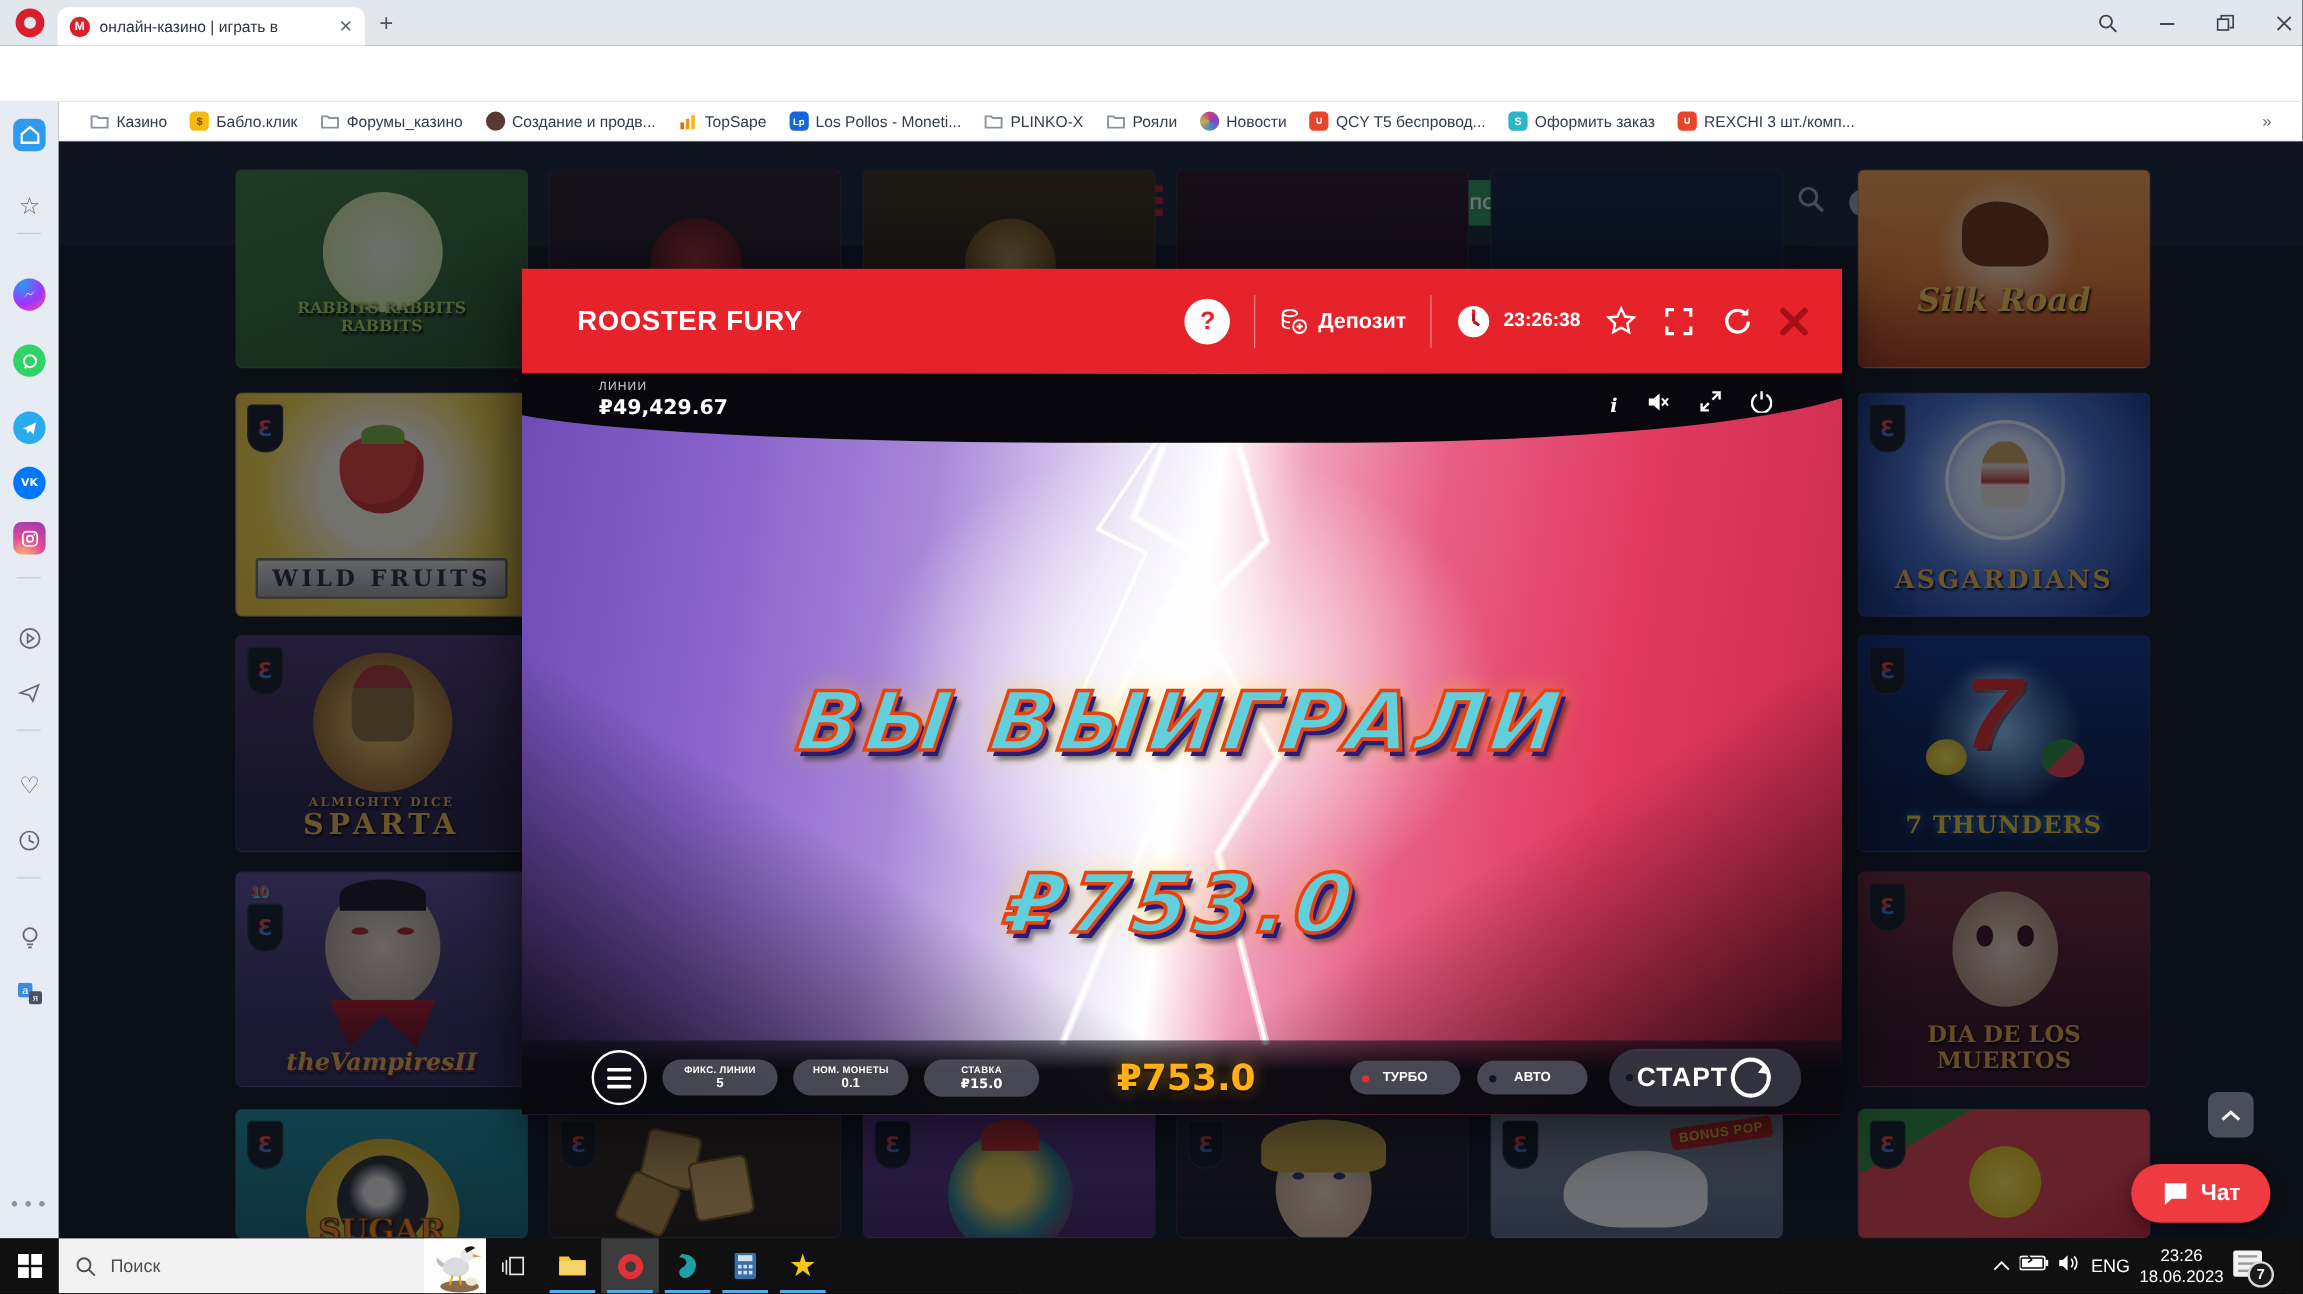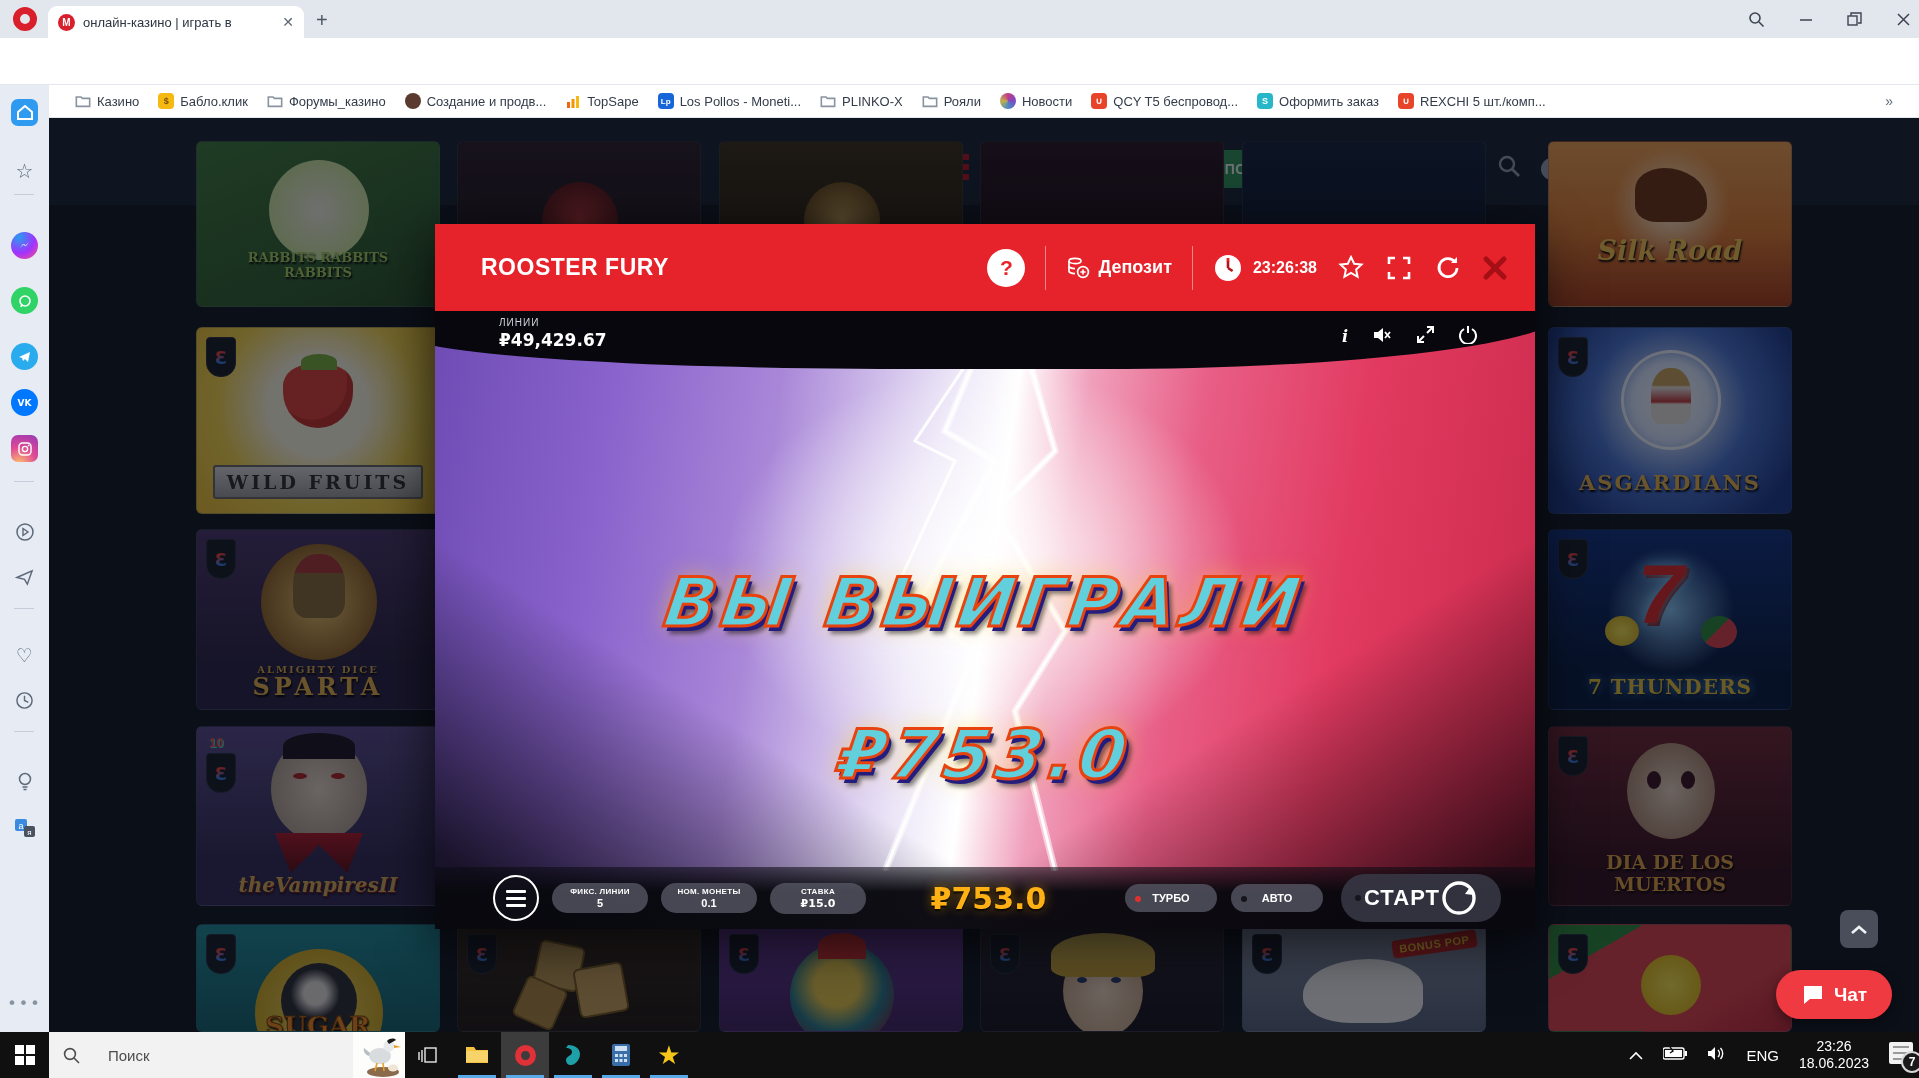--- a/index.html
+++ b/index.html
@@ -112,26 +112,26 @@
   .start .s-lbl { color:#fff; font-size:22px; font-weight:bold; letter-spacing:1px; }
   .s-circle { width:38px; height:38px; }
 
   
   .scrolltop { position:absolute; left:1791px; top:792px; width:38px; height:38px; border-radius:8px; background:rgba(125,132,145,.55); display:flex; align-items:center; justify-content:center; z-index:11; }
   .chat { position:absolute; left:1727px; top:852px; width:116px; height:49px; border-radius:25px; background:#ee3a40; display:flex; align-items:center; justify-content:center; gap:9px; color:#fff; font-size:19px; font-weight:bold; z-index:11; box-shadow:0 4px 12px rgba(0,0,0,.4); }
 
   
   .taskbar { position:absolute; left:0; top:1032px; width:1919px; height:46px; background:#101010; display:flex; align-items:stretch; z-index:20; }
   .tb-start { width:49px; display:flex; align-items:center; justify-content:center; }
-  .tb-search { width:356px; background:#f2f2f2; display:flex; align-items:center; padding-left:14px; gap:28px; color:#4d4d4d; font-size:15px; position:relative; }
+  .tb-search { width:356px; background:#f2f2f2; display:flex; align-items:center; padding-left:14px; gap:12px; color:#4d4d4d; font-size:15px; position:relative; }
   .tb-bird { position:absolute; right:0; top:0; width:52px; height:46px; }
   .tb-app { width:48px; display:flex; align-items:center; justify-content:center; position:relative; }
   .tb-app.active { background:#3c3c3c; }
   .underline { position:absolute; bottom:0; left:5px; width:38px; height:3px; background:#58a9e8; }
-  .tray { margin-left:auto; display:flex; align-items:center; gap:20px; padding-right:0; color:#fff; }
+  .tray { margin-left:auto; display:flex; align-items:center; gap:8px; padding-right:28px; color:#fff; }
   .tray-time { text-align:center; font-size:14px; line-height:17px; }
   .notif { position:relative; width:30px; height:30px; }
   .notif .sq { position:absolute; left:0; top:2px; width:24px; height:22px; background:#f2f2f2; border-radius:2px; }
   .notif .sq i { display:block; height:2px; background:#9a9a9a; margin:4px 4px 0; }
   .notif .badge { position:absolute; right:-4px; bottom:-3px; width:22px; height:22px; border-radius:50%; background:#1a1a1a; border:2px solid #d8d8d8; color:#fff; font-size:12px; font-weight:bold; display:flex; align-items:center; justify-content:center; }
 </style>
 </head>
 <body>
 
 <div class="screen">
@@ -297,21 +297,21 @@
     <div class="bm">
         <span class="bmi" style="background:#e8442a;font-family:'DejaVu Sans',sans-serif;">∪</span>
         <span>QCY T5 беспровод...</span>
       </div>
     <div class="bm">
         <span class="bmi" style="background:#28b7c8;">S</span>
         <span>Оформить заказ</span>
       </div>
     <div class="bm">
         <span class="bmi" style="background:#e8442a;font-family:'DejaVu Sans',sans-serif;">∪</span>
-        <span>REXCHI 5 шт./комп...</span>
+        <span>REXCHI 3 шт./комп...</span>
       </div>
     <div class="bm bm-more">»</div>
   </div>
 
   <div class="sidebar">
     <div class="sb" style="top:14px;background:#2f9bf0;">
         <svg width="16" height="15" viewBox="0 0 16 15">
           <path d="M1 7l7-6 7 6v7H1z" fill="none" stroke="#fff" stroke-width="2"></path>
         </svg>
       </div>

